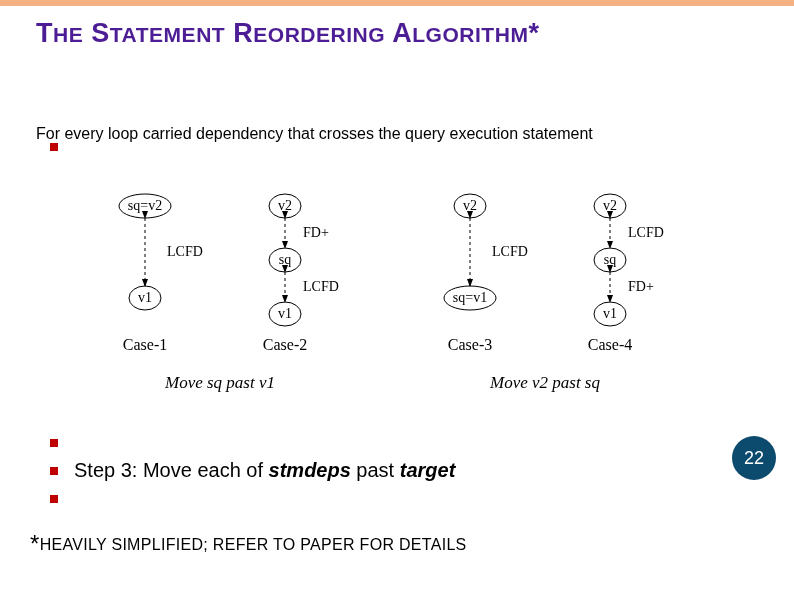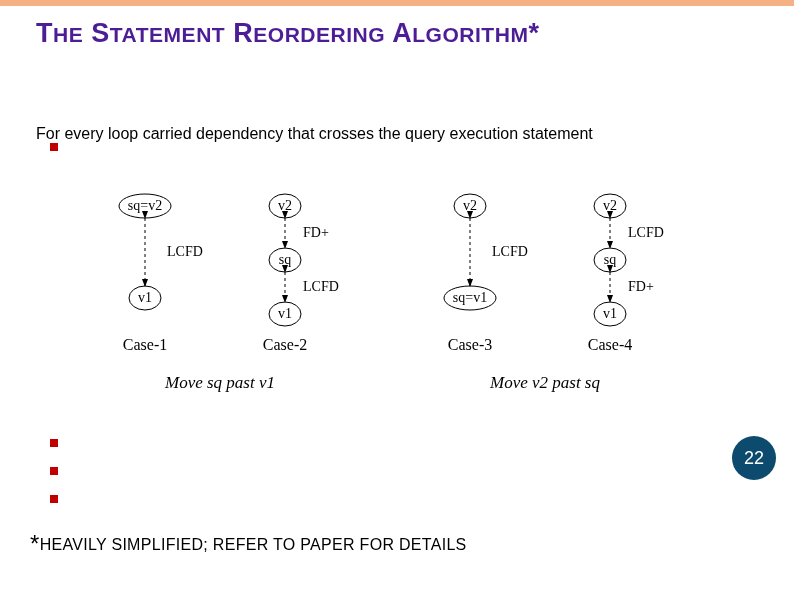--- a/index.html
+++ b/index.html
@@ -149,20 +149,21 @@
       <text x="130" y="198" text-anchor="middle" font-family="Times New Roman" font-style="italic" font-size="17">Move sq past v1</text>
       <text x="455" y="198" text-anchor="middle" font-family="Times New Roman" font-style="italic" font-size="17">Move v2 past sq</text>
     </svg>
 </div>
 
 <div class="bullet-row step2">
   <span class="bullet-glyph"></span>
 </div>
 <div class="bullet-row step3">
   <span class="bullet-glyph"></span>
+  <span>Step 3: Move each of <span class="bi">stmdeps</span> past <span class="bi">target</span></span>
 </div>
 <div class="bullet-row step4">
   <span class="bullet-glyph"></span>
 </div>
 
 <div class="footnote"><span class="star">*</span>HEAVILY SIMPLIFIED; REFER TO PAPER FOR DETAILS</div>
 
 <div class="page-num">22</div>
 
 </body></html>

